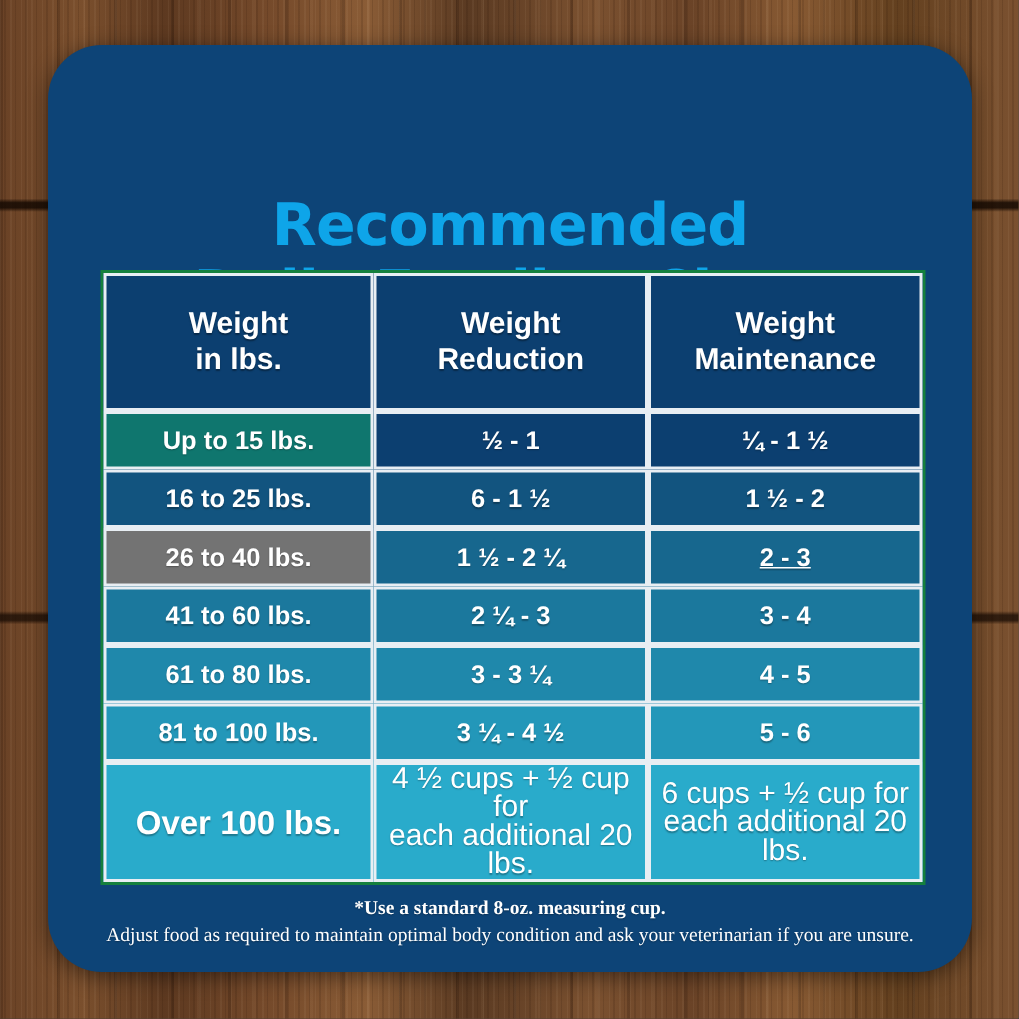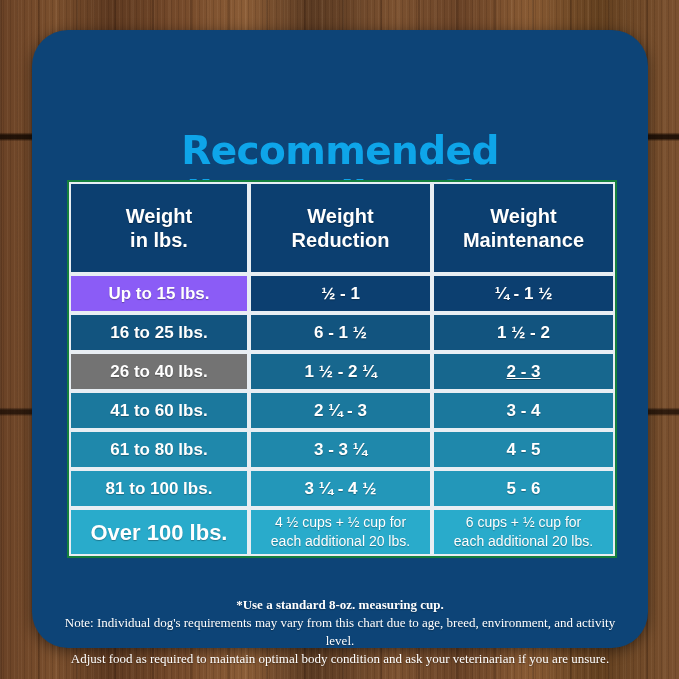--- a/index.html
+++ b/index.html
@@ -120,21 +120,21 @@
   #feeding-table td {
     height: 35px;
     font-size: 17px;
     font-weight: bold;
     line-height: 20px;
     text-shadow: 0 1px 1px rgba(0,0,0,0.30);
   }
   #feeding-table tbody tr:last-child td {
     height: 44px;
     font-weight: normal;
-    font-size: 14px;
+    font-size: 20px;
     line-height: 19px;
   }
   #feeding-table tbody tr:last-child td:first-child {
     font-size: 22px;
     font-weight: bold;
   }
   .col-weight { width: 180px; }
   .col-reduce { width: 183px; }
   .col-maintain { width: 183px; }
 
@@ -192,21 +192,21 @@
           <span class="cell-line">Reduction</span>
         </th>
         <th>
           <span class="cell-line">Weight</span>
           <span class="cell-line">Maintenance</span>
         </th>
       </tr>
     </thead>
     <tbody>
       <tr>
-        <td style="background-color: #8b5cf6;">Up to 15 lbs.</td>
+        <td style="background-color: #0f766e;">Up to 15 lbs.</td>
         <td style="background-color: rgb(12, 63, 112);">½ - 1</td>
         <td style="background-color: rgb(12, 63, 112);">¼ - 1 ½</td>
       </tr>
       <tr>
         <td style="background-color: rgb(18, 84, 127);">16 to 25 lbs.</td>
         <td style="background-color: rgb(18, 84, 127);">6 - 1 ½</td>
         <td style="background-color: rgb(18, 84, 127);">1 ½ - 2</td>
       </tr>
       <tr>
         <td style="background-color: #737373;">26 to 40 lbs.</td>
@@ -237,17 +237,16 @@
         <td style="background-color: rgb(41, 171, 203);">
           <span class="cell-line">6 cups  + ½ cup for</span>
           <span class="cell-line">each additional 20 lbs.</span>
         </td>
       </tr>
     </tbody>
   </table>
 
   <div id="footnotes">
     <div class="note-star">*Use a standard 8-oz. measuring cup.</div>
-    <div class="note-line">Note: Individual dog's requirements may vary from this chart due to age, breed, environment, and activity level.</div>
     <div class="note-line">Adjust food as required to maintain optimal body condition and ask your veterinarian if you are unsure.</div>
   </div>
 
 </div>
 
 </body></html>

